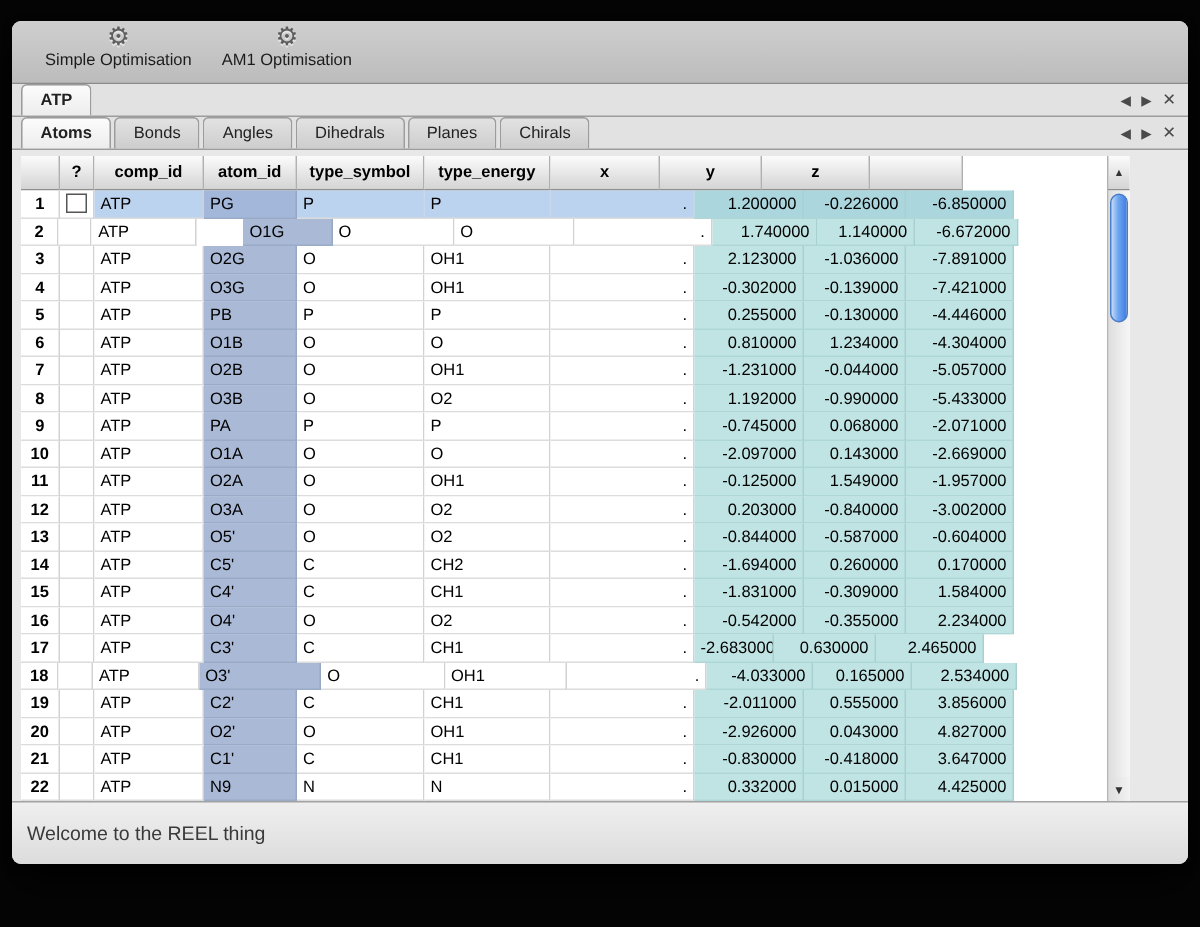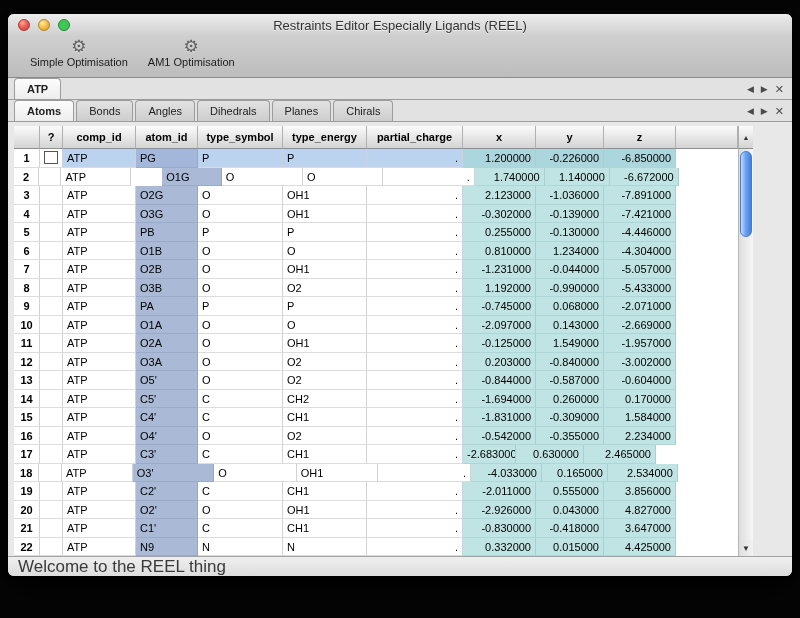--- a/index.html
+++ b/index.html
@@ -62,35 +62,27 @@
     display:flex;align-items:center;justify-content:center;font-size:7px;color:#333;}
   .sb-track{flex:1;position:relative;background:linear-gradient(90deg,#dedede,#f6f6f6);
     border-left:1px solid #b5b5b5;box-sizing:border-box;}
   .sb-thumb{position:absolute;left:1px;right:1px;top:2px;height:86px;border-radius:7px;
     background:linear-gradient(90deg,#c3dbfa,#6fa5ef 45%,#3f7ee6);border:1px solid #4a7cc6;box-sizing:border-box;}
   .sb-down{height:16px;flex:0 0 16px;background:linear-gradient(90deg,#dedede,#f2f2f2);
     border-left:1px solid #b5b5b5;box-sizing:border-box;display:flex;align-items:center;justify-content:center;
     font-size:8px;color:#333;}
   
   .statusbar{flex:1;background:linear-gradient(#efefef,#dcdcdc);border-top:1px solid #a3a3a3;
-    font-size:17px;color:#3a3a3a;display:flex;align-items:center;padding-left:10px;}
+    font-size:13px;color:#3a3a3a;display:flex;align-items:center;padding-left:10px;}
 </style>
 </head>
 <body>
 
 <div class="window">
 
-  <div class="titlebar">
-    <div class="lights">
-      <span class="light red"></span>
-      <span class="light yellow"></span>
-      <span class="light green"></span>
-    </div>
-    <div class="title">Restraints Editor Especially Ligands (REEL)</div>
-  </div>
 
   <div class="toolbar">
     <div class="toolbtn">
       <span class="gearglyph">⚙</span>
       <span class="toollabel">Simple Optimisation</span>
     </div>
     <div class="toolbtn">
       <span class="gearglyph">⚙</span>
       <span class="toollabel">AM1 Optimisation</span>
     </div>
@@ -120,21 +112,20 @@
   </div>
 
   <div class="tablewrap">
     <div class="thead" id="thead">
         <div class="hcell rownum" style="width: 26px;"></div>
         <div class="hcell qcol" style="width: 23px;">?</div>
         <div class="hcell ccomp" style="width: 73px;">comp_id</div>
         <div class="hcell catom" style="width: 62px;">atom_id</div>
         <div class="hcell csym" style="width: 85px;">type_symbol</div>
         <div class="hcell cenergy" style="width: 84px;">type_energy</div>
-        <div class="hcell ccharge" style="width: 96px;">partial_charge</div>
         <div class="hcell cxyz" style="width: 73px;">x</div>
         <div class="hcell cxyz" style="width: 68px;">y</div>
         <div class="hcell cxyz" style="width: 72px;">z</div>
         <div class="hcell cfill" style="width: 62px;"></div>
       </div>
     <div class="tbody" id="tbody">
         <div class="trow selected">
           <div class="tcell rownum" style="width: 26px; text-align: center;">1</div>
           <div class="tcell qcol" style="width: 23px; text-align: center;">
             <div class="focusbox"></div>

